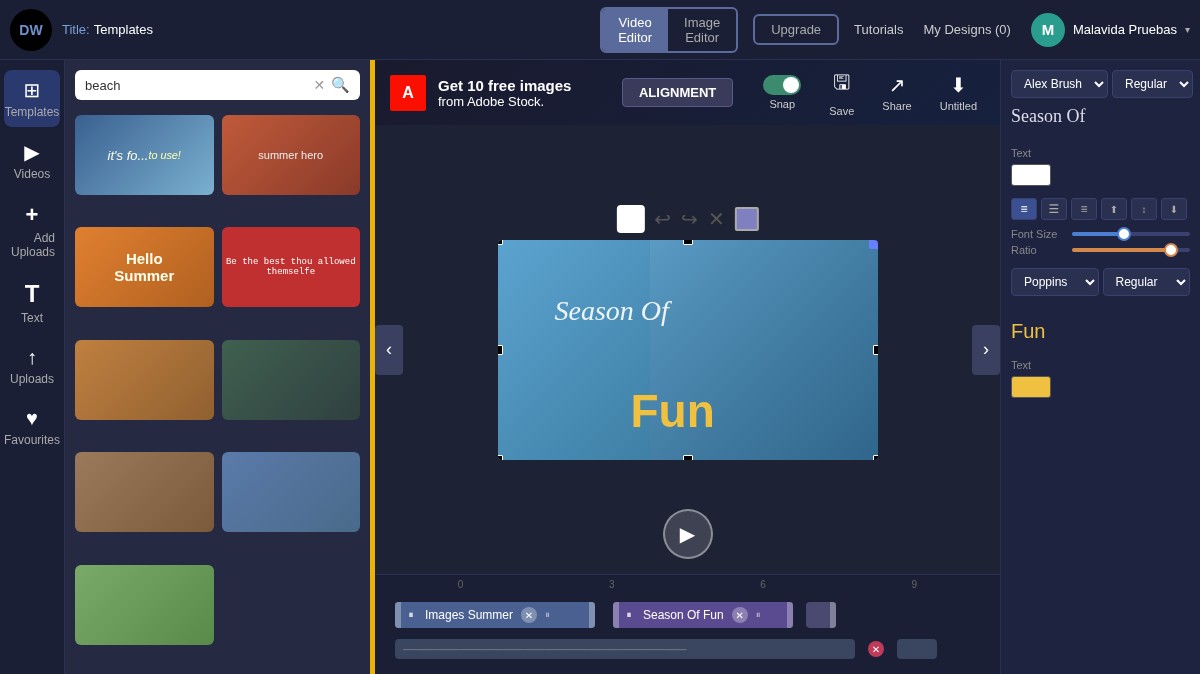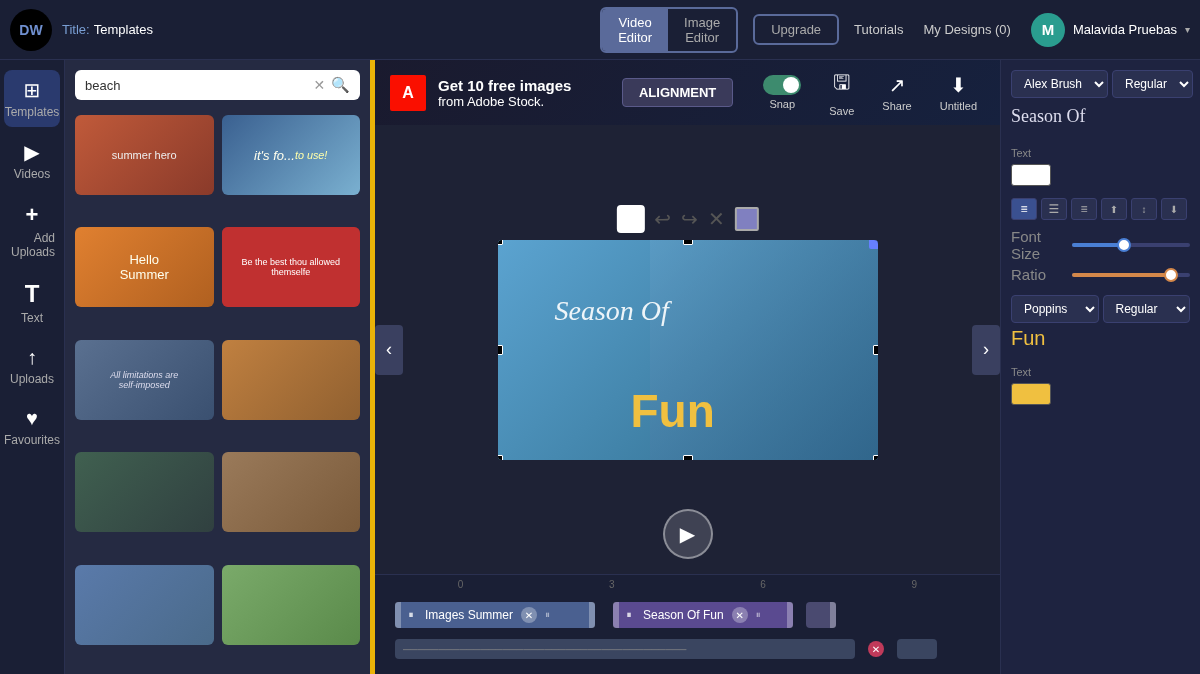--- a/index.html
+++ b/index.html
@@ -198,35 +198,35 @@
     }
     .align-buttons { display: flex; gap: 4px; margin-bottom: 8px; }
     .align-btn {
       width: 26px; height: 22px; background: #2a3050; border: 1px solid #3a4070;
       color: #aaa; font-size: 12px; border-radius: 3px; cursor: pointer;
       display: flex; align-items: center; justify-content: center;
     }
     .align-btn.active { background: #3a5090; color: #fff; }
     .font-size-section { margin-bottom: 8px; }
     .slider-row { display: flex; align-items: center; gap: 6px; margin-bottom: 4px; }
-    .slider-label { font-size: 15px; color: #888; width: 55px; }
+    .slider-label { font-size: 11px; color: #888; width: 55px; }
     .slider-track {
       flex: 1; height: 4px; background: #3a4070; border-radius: 2px; position: relative;
     }
     .slider-fill { height: 4px; background: #4a7fd4; border-radius: 2px; }
     .slider-thumb {
       position: absolute; top: -5px; width: 14px; height: 14px;
       border-radius: 50%; background: #fff; border: 2px solid #4a7fd4; cursor: pointer;
     }
     .ratio-slider-thumb {
       position: absolute; top: -5px; width: 14px; height: 14px;
       border-radius: 50%; background: #fff; border: 2px solid #d4884a; cursor: pointer;
     }
     .ratio-fill { height: 4px; background: #d4884a; border-radius: 2px; }
-    .font-selector2 { display: flex; gap: 4px; margin-bottom: 4px; }
+    .font-selector2 { display: flex; gap: 4px; margin-bottom: 24px; }
     .text-preview-fun { font-size: 20px; color: #f0c040; margin-bottom: 4px; }
     .color-swatch-yellow { width: 40px; height: 22px; background: #f0c040; border-radius: 3px; border: 1px solid #555; }
     .timeline-numbers {
       display: flex; justify-content: space-around; padding: 0 10px;
       font-size: 10px; color: #666; height: 18px; align-items: center;
     }
     .tl-clip1 { background: #4a6090; width: 200px; margin-left: 10px; }
     .tl-clip2 { background: #5a4a90; width: 180px; margin-left: 10px; }
     .tl-clip3 { background: #4a4a70; width: 30px; margin-left: 5px; }
     .tl-drag-left, .tl-drag-right {
@@ -295,36 +295,33 @@
   </div>
 
   <div class="templates-panel">
     <div class="search-bar">
       <input class="search-input" type="text" value="beach" placeholder="beach" style="">
       <span class="search-clear">✕</span>
       <span class="search-btn">🔍</span>
     </div>
     <div class="templates-grid">
 
+      <div class="template-thumb" style="background:linear-gradient(135deg,#3a6090,#7ab0d0)">
+        <div class="template-placeholder" style="color:#ffe;font-style:italic;font-size:13px;">it's fo...<br><small style="color:#ffa">to use!</small></div>
+      </div>
       <div class="template-thumb" style="background:linear-gradient(135deg,#c05a3a,#8a3a2a)">
         <div class="template-placeholder" style="color:#eee;font-size:11px;">summer hero</div>
       </div>
-      <div class="template-thumb" style="background:linear-gradient(135deg,#3a6090,#7ab0d0)">
-        <div class="template-placeholder" style="color:#ffe;font-style:italic;font-size:13px;">it's fo...<br><small style="color:#ffa">to use!</small></div>
-      </div>
 
       <div class="template-thumb" style="background:linear-gradient(135deg,#e08030,#b06020)">
-        <div class="template-placeholder" style="color:#ffe;font-size:13px;font-weight:normal;">Hello<br>Summer</div>
+        <div class="template-placeholder" style="color:#ffe;font-size:15px;font-weight:bold;">Hello<br>Summer</div>
       </div>
 
       <div class="template-thumb" style="background:linear-gradient(135deg,#8a3040,#6a2030)">
-        <div class="template-placeholder" style="color:#fff;font-size:9px;background:#c03030;padding:2px 4px;border-radius:2px;">Be the best thou allowed themselfe</div>
-      </div>
-      <div class="template-thumb" style="background:linear-gradient(135deg,#5a7090,#3a5070)">
-        <div class="template-placeholder" style="color:#dde;font-size:9px;font-style:italic;">All limitations are<br>self-imposed</div>
+        <div class="template-placeholder" style="color:#fff;font-size:9px;background:#c03030;padding:2px 4px;border-radius:2px;font-family:Liberation Mono, monospace;">Be the best thou allowed themselfe</div>
       </div>
 
       <div class="template-thumb" style="background:linear-gradient(135deg,#c08040,#906030)">
         <div class="template-placeholder"></div>
       </div>
       <div class="template-thumb" style="background:linear-gradient(135deg,#406050,#304040)">
         <div class="template-placeholder"></div>
       </div>
 
       <div class="template-thumb" style="background:linear-gradient(135deg,#9a7a5a,#7a5a3a)">

